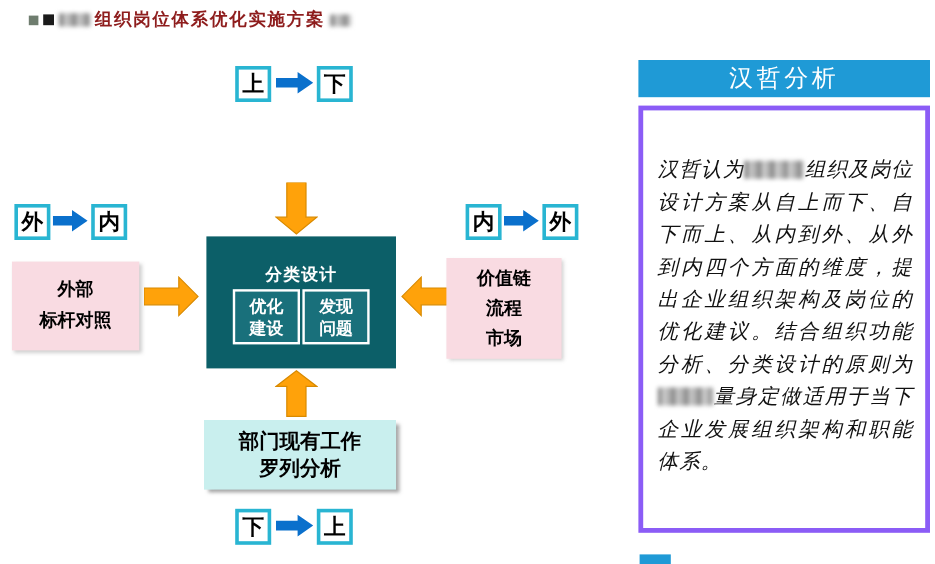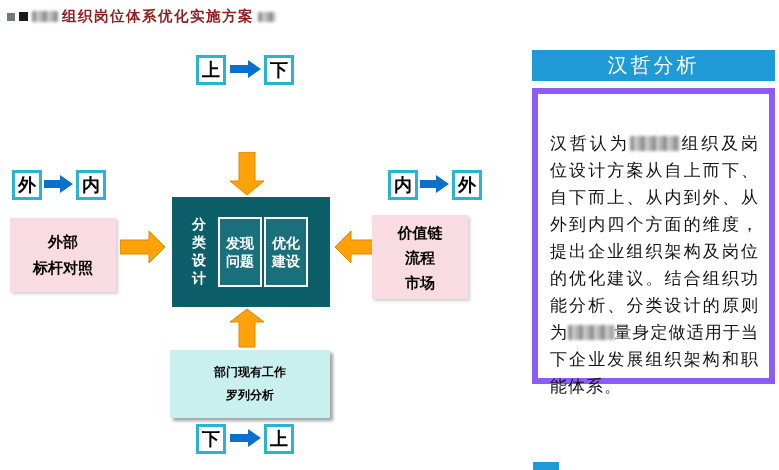--- a/index.html
+++ b/index.html
@@ -1,20 +1,20 @@
 <!DOCTYPE html>
 <html><head>
 <meta charset="utf-8">
 <style>
   html,body{margin:0;padding:0;background:#fff;}
   .stage{position:relative;width:779px;height:470px;background:#fff;overflow:hidden;
          font-family:"Liberation Sans","DejaVu Sans",sans-serif;}
 
   
-  .title-row{position:absolute;left:7px;top:7px;display:flex;align-items:center;gap:4px;}
+  .title-row{position:absolute;left:24px;top:7px;display:flex;align-items:center;gap:4px;}
   .sq{display:inline-block;width:9px;height:9px;}
   .sq1{background:#6f7d6f;width:8px;height:8px;}
   .sq2{background:#1a1a1a;}
   .title-text{font-family:"Liberation Serif","DejaVu Serif",serif;font-weight:bold;
               font-size:14.5px;color:#8e1d1d;letter-spacing:1.5px;}
 
   
   .flow-box{position:absolute;width:24px;height:24px;background:#fff;border:3px solid #29b5d2;
             display:flex;align-items:center;justify-content:center;
             font-size:18px;font-weight:bold;color:#000;}
@@ -27,34 +27,34 @@
             font-weight:bold;color:#000;}
   
   .pink-box{position:absolute;background:#f9dbe2;box-shadow:2px 2px 3px rgba(120,120,120,.35);
             display:flex;align-items:center;justify-content:center;text-align:center;
             font-weight:bold;color:#000;}
 
   .pre{white-space:pre-line;}
 
   
   .center-box{position:absolute;left:172px;top:197px;width:158px;height:110px;
-              background:#0c5f68;display:flex;flex-direction:row;box-sizing:border-box;padding:20px;}
+              background:#0c5f68;display:flex;flex-direction:column;box-sizing:border-box;padding:20px;}
   .center-strip{flex:0 0 24px;display:flex;align-items:center;justify-content:center;
                 color:#fff;font-weight:bold;font-size:14px;letter-spacing:1px;}
   .center-cells{flex:1;display:flex;gap:2px;padding:0 2px;}
   .center-cell{flex:1;background:#19707b;border:2px solid #fff;color:#fff;font-weight:bold;
                font-size:14px;line-height:18px;display:flex;align-items:center;justify-content:center;
                text-align:center;}
 
   
   .panel-header{position:absolute;left:532px;top:50px;width:243px;height:31px;background:#1f9ad6;
                 color:#fff;font-weight:normal;font-size:20px;letter-spacing:3px;
                 display:flex;align-items:center;justify-content:center;}
-  .panel-box{position:absolute;left:532px;top:88px;width:243px;height:296px;background:#fff;
-             border:6px solid #8b5cf6;box-sizing:border-box;}
+  .panel-box{position:absolute;left:532px;top:88px;width:243px;height:356px;background:#fff;
+             border:4px solid #8b5cf6;box-sizing:border-box;font-style:italic;}
   .panel-text{padding:36px 10px 0 12px;font-size:17px;line-height:27px;color:#111;
               letter-spacing:1px;text-align:justify;}
 
   
   .redact{display:inline-block;height:15px;vertical-align:-2px;border-radius:1px;
           background:repeating-linear-gradient(90deg,#8f8f8f 0 4px,#cfcfcf 4px 7px,#b4b4b4 7px 11px);
           filter:blur(1.6px);}
   .rw50{width:50px;} .rw46{width:46px;} .rw26{width:26px;height:11px;} .rw18{width:18px;height:10px;}
 
   .footer-bar{position:absolute;left:533px;top:462px;width:26px;height:8px;background:#1f9ad6;}
@@ -92,24 +92,24 @@
   <div class="pink-box pre" style="left:10px;top:218px;width:106px;height:74px;font-size:15px;line-height:26px;">外部
 标杆对照</div>
 
   <svg class="arrow" style="left:120px;top:229px" width="47" height="36">
     <polygon points="0,11 29,11 29,2 45,18 29,34 29,25 0,25" fill="#ffa20a" stroke="#d98a00" stroke-width="1"></polygon>
     </svg>
 
   <div class="center-box">
     <div class="center-strip">分类设计</div>
     <div class="center-cells">
+      <div class="center-cell pre">优化
+建设</div>
       <div class="center-cell pre">发现
 问题</div>
-      <div class="center-cell pre">优化
-建设</div>
     </div>
   </div>
 
   <svg class="arrow" style="left:333px;top:229px" width="47" height="36">
     <polygon points="47,11 18,11 18,2 2,18 18,34 18,25 47,25" fill="#ffa20a" stroke="#d98a00" stroke-width="1"></polygon>
     </svg>
 
   <div class="flow-box" style="left:388px;top:170px">内</div>
   <svg class="arrow" style="left:420px;top:174px" width="30" height="20">
     <polygon points="0,6 16,6 16,1 29,10 16,19 16,14 0,14" fill="#0a70cc"></polygon>
@@ -117,21 +117,21 @@
   <div class="flow-box" style="left:452px;top:170px">外</div>
 
   <div class="pink-box pre" style="left:372px;top:215px;width:96px;height:84px;font-size:15px;line-height:25px;">价值链
 流程
 市场</div>
 
   <svg class="arrow" style="left:229px;top:308px" width="36" height="40">
     <polygon points="10,39 10,14 1,14 18,1 35,14 26,14 26,39" fill="#ffa20a" stroke="#d98a00" stroke-width="1"></polygon>
     </svg>
 
-  <div class="cyan-box pre" style="left:170px;top:350px;width:160px;height:68px;font-size:12px;line-height:23px;">部门现有工作
+  <div class="cyan-box pre" style="left:170px;top:350px;width:160px;height:58px;font-size:17px;line-height:23px;">部门现有工作
 罗列分析</div>
 
   <div class="flow-box" style="left:196px;top:424px">下</div>
   <svg class="arrow" style="left:230px;top:428px" width="32" height="20">
     <polygon points="0,6 18,6 18,1 31,10 18,19 18,14 0,14" fill="#0a70cc"></polygon>
     </svg>
   <div class="flow-box" style="left:264px;top:424px">上</div>
 
   <div class="panel-header">汉哲分析</div>
   <div class="panel-box">

